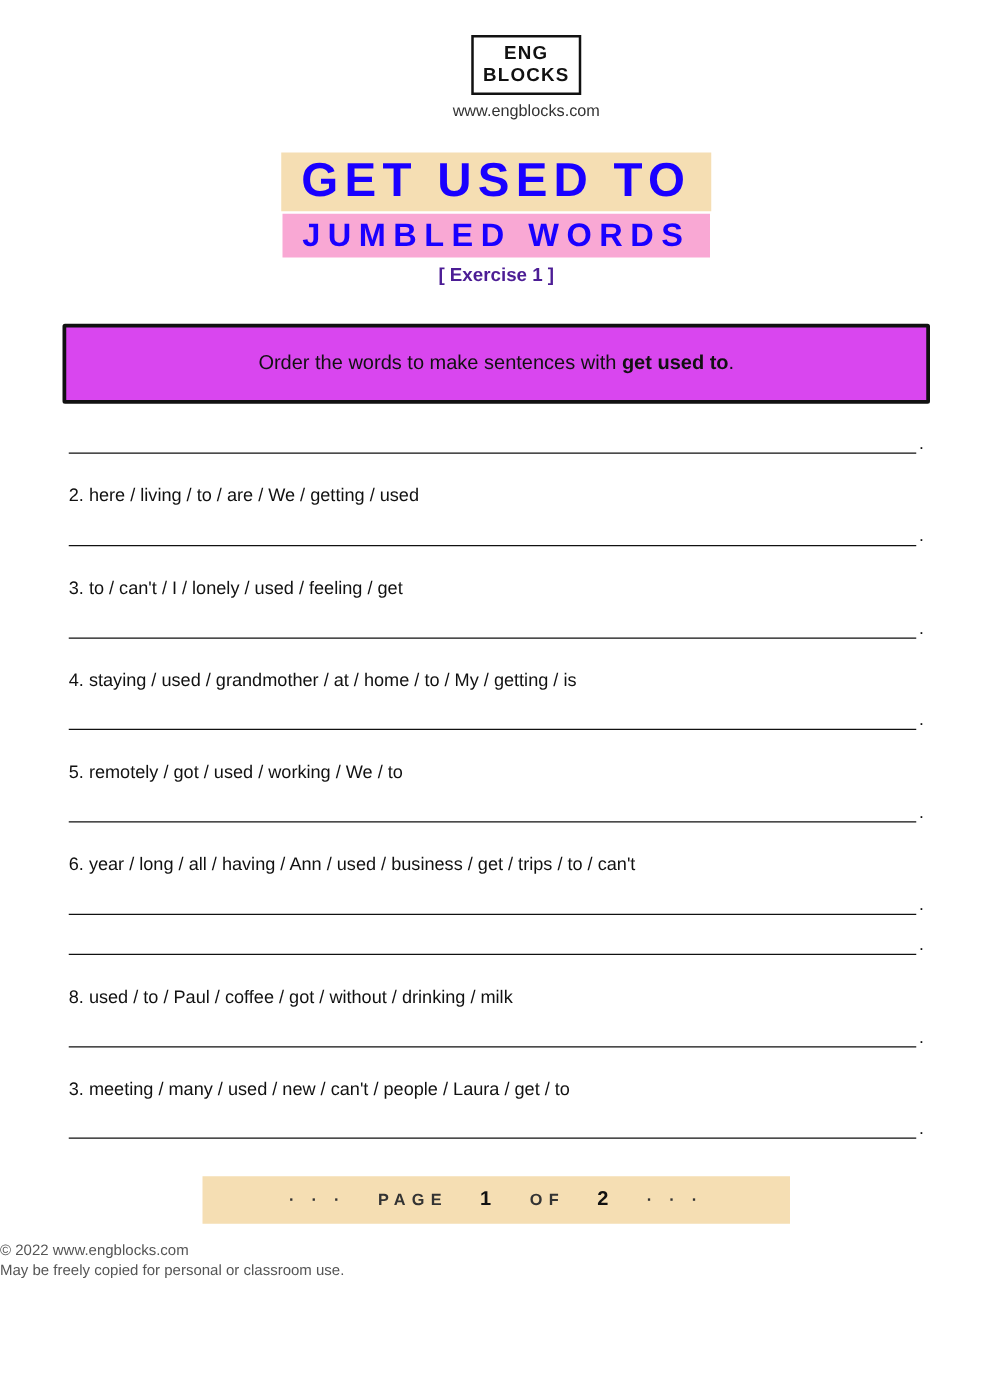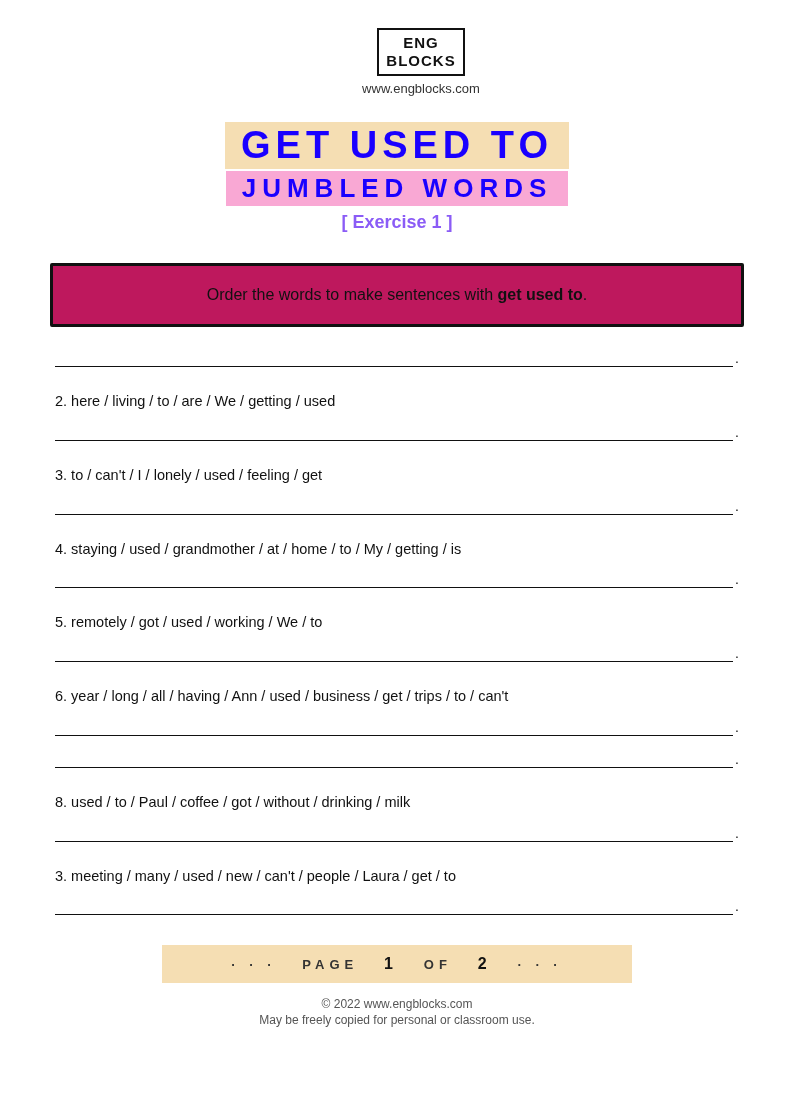--- a/index.html
+++ b/index.html
@@ -64,36 +64,36 @@
       font-weight: 700;
       color: #1a00ff;
       background-color: #f9a8d4;
       display: inline-block;
       padding: 2px 16px;
       letter-spacing: 6px;
       margin-top: 2px;
     }
 
     .exercise-label {
-      font-size: 18px;
-      color: #8b5cf6;
+      font-size: 15px;
+      color: #4c1d95;
       font-weight: bold;
       margin-top: 6px;
     }
 
     
     .instruction-box {
       margin: 30px 50px 18px 50px;
       border: 3px solid #111;
       border-radius: 2px;
       padding: 20px 30px;
       text-align: center;
       font-size: 16px;
       color: #111;
-      background: #be185d;
+      background: #d946ef;
     }
 
     
     .exercises {
       margin: 10px 55px 0 55px;
     }
 
     .exercise-item {
       margin-bottom: 0px;
     }
@@ -137,21 +137,21 @@
       color: #333;
     }
 
     .page-number-bar .page-num {
       font-size: 16px;
       font-weight: 900;
       color: #111;
     }
 
     .footer-text {
-      text-align: center;
+      text-align: left;
       margin-top: 14px;
       font-size: 12px;
       color: #555;
     }
 
     .footer-text p {
       margin: 2px 0;
     }
   </style>
 </head>

